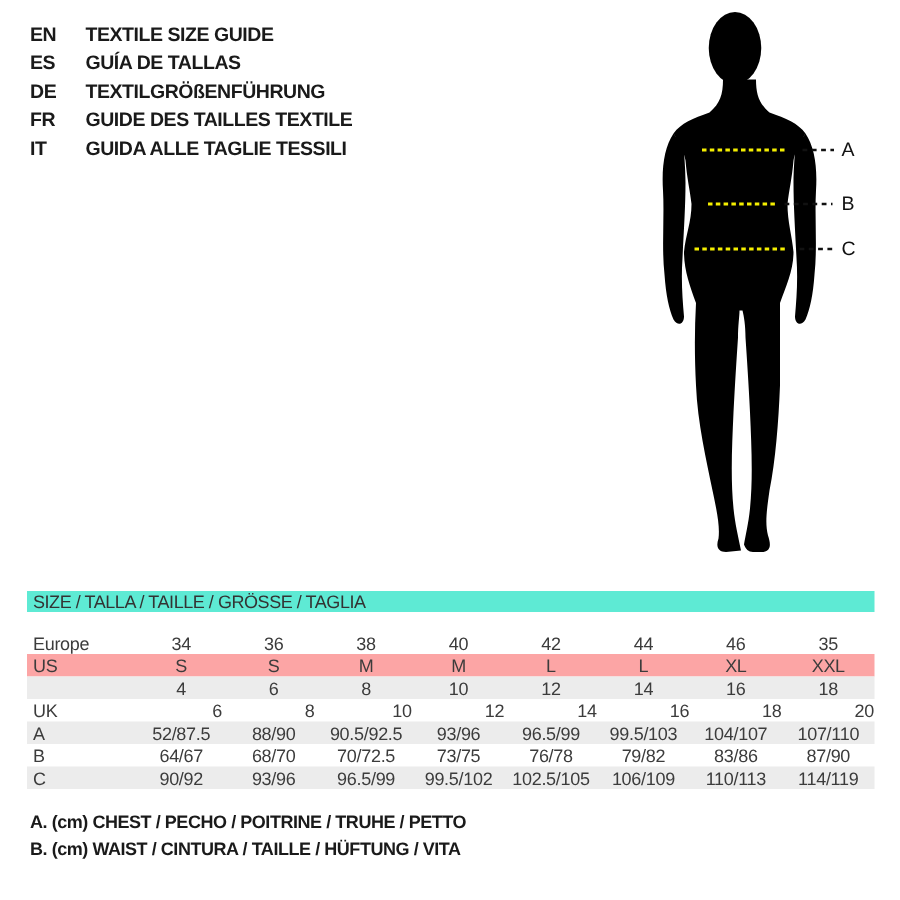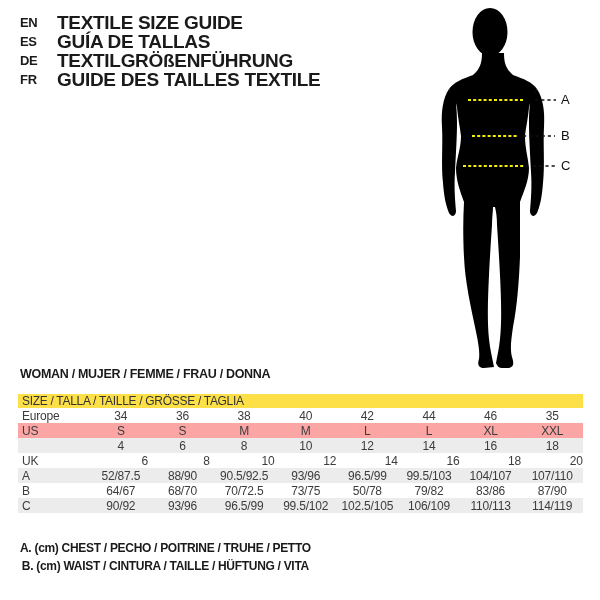--- a/index.html
+++ b/index.html
@@ -5,21 +5,21 @@
   html,body { margin:0; padding:0; background:#fff; }
   .page {
     position:relative; width:600px; height:600px; background:#ffffff;
     font-family:"Liberation Sans", sans-serif; overflow:hidden; color:#1a1a1a;
   }
 
   
   .lang-block { position:absolute; left:20px; top:13px; }
   .lang-row { display:flex; height:19px; align-items:center; }
   .lang-code { width:37px; font-size:13px; font-weight:700; letter-spacing:-0.3px; }
-  .lang-label { font-size:19px; font-weight:700; letter-spacing:-0.3px; white-space:nowrap; }
+  .lang-label { font-size:13px; font-weight:700; letter-spacing:-0.3px; white-space:nowrap; }
 
   
   .figure-svg { position:absolute; left:430px; top:5px; }
 
   .measure-label { position:absolute; width:20px; font-size:13px; color:#111; text-align:left; }
   .measure-label-a { left:561px; top:92px; }
   .measure-label-b { left:561px; top:128px; }
   .measure-label-c { left:561px; top:158px; }
 
   
@@ -34,21 +34,21 @@
     height:14px; display:flex; align-items:center; padding-left:4px;
     font-size:12px; letter-spacing:-0.3px; color:#333;
   }
   .table-row { display:flex; height:15px; align-items:center; font-size:12px; letter-spacing:-0.2px; }
   .row-label { flex:0 0 68px; padding-left:4px; white-space:nowrap; }
   .cell { flex:1; text-align:center; white-space:nowrap; }
 
   
   .legend { position:absolute; left:20px; top:541px; }
   .legend-line {
-    height:18px; font-size:12px; font-weight:700; letter-spacing:-0.3px; white-space:nowrap;text-align:center;
+    height:18px; font-size:12px; font-weight:700; letter-spacing:-0.3px; white-space:nowrap;
   }
 </style>
 </head>
 <body>
 
 <div class="page">
 
   <div class="lang-block">
   <div class="lang-row">
     <span class="lang-code">EN</span>
@@ -63,20 +63,24 @@
   <div class="lang-row">
     <span class="lang-code">DE</span>
     <span class="lang-label">TEXTILGRÖßENFÜHRUNG</span>
   </div>
 
   <div class="lang-row">
     <span class="lang-code">FR</span>
     <span class="lang-label">GUIDE DES TAILLES TEXTILE</span>
   </div>
 
+  <div class="lang-row">
+    <span class="lang-code">IT</span>
+    <span class="lang-label">GUIDA ALLE TAGLIE TESSILI</span>
+  </div>
 </div>
 
   <svg class="figure-svg" width="170" height="365" viewBox="0 0 170 365" aria-hidden="true">
 
     <ellipse cx="60" cy="27" rx="17.5" ry="24" fill="#000"></ellipse>
 
     <path fill="#000" d="
       M 52 48
       C 52 58 50 64 43 70
       C 32 74 24 77 19 84
@@ -140,28 +144,27 @@
 
     <line x1="105" y1="95" x2="126" y2="95" stroke="#111" stroke-width="1.6" stroke-dasharray="3.2 3"></line>
     <line x1="93" y1="131" x2="125" y2="131" stroke="#111" stroke-width="1.6" stroke-dasharray="3.2 3"></line>
     <line x1="103" y1="161" x2="125" y2="161" stroke="#111" stroke-width="1.6" stroke-dasharray="3.2 3"></line>
   </svg>
 
   <span class="measure-label measure-label-a">A</span>
   <span class="measure-label measure-label-b">B</span>
   <span class="measure-label measure-label-c">C</span>
 
-  <div class="section-title">WOMAN / MUJER / FEMME / FRAU / DONNA</div>
 
   <div class="size-table">
-    <div class="table-header" style="background: #fde047;">
+    <div class="table-header" style="background: #5eead4;">
       <span>SIZE / TALLA / TAILLE / GRÖSSE / TAGLIA</span>
     </div>
     <div id="table-body">
-  <div class="table-row" style="background: rgb(255, 255, 255);">
+  <div class="table-row" style="background: rgb(255, 255, 255); margin-top: 13px;">
     <span class="row-label">Europe</span>
   <span class="cell">34</span>
           <span class="cell">36</span>
           <span class="cell">38</span>
           <span class="cell">40</span>
           <span class="cell">42</span>
           <span class="cell">44</span>
           <span class="cell">46</span>
           <span class="cell">35</span>
         </div>
@@ -213,21 +216,21 @@
           <span class="cell">104/107</span>
           <span class="cell">107/110</span>
         </div>
 
   <div class="table-row" style="background: rgb(255, 255, 255);">
     <span class="row-label">B</span>
   <span class="cell">64/67</span>
           <span class="cell">68/70</span>
           <span class="cell">70/72.5</span>
           <span class="cell">73/75</span>
-          <span class="cell">50/78</span>
+          <span class="cell">76/78</span>
           <span class="cell">79/82</span>
           <span class="cell">83/86</span>
           <span class="cell">87/90</span>
         </div>
 
   <div class="table-row" style="background: rgb(236, 236, 236);">
     <span class="row-label">C</span>
   <span class="cell">90/92</span>
           <span class="cell">93/96</span>
           <span class="cell">96.5/99</span>

